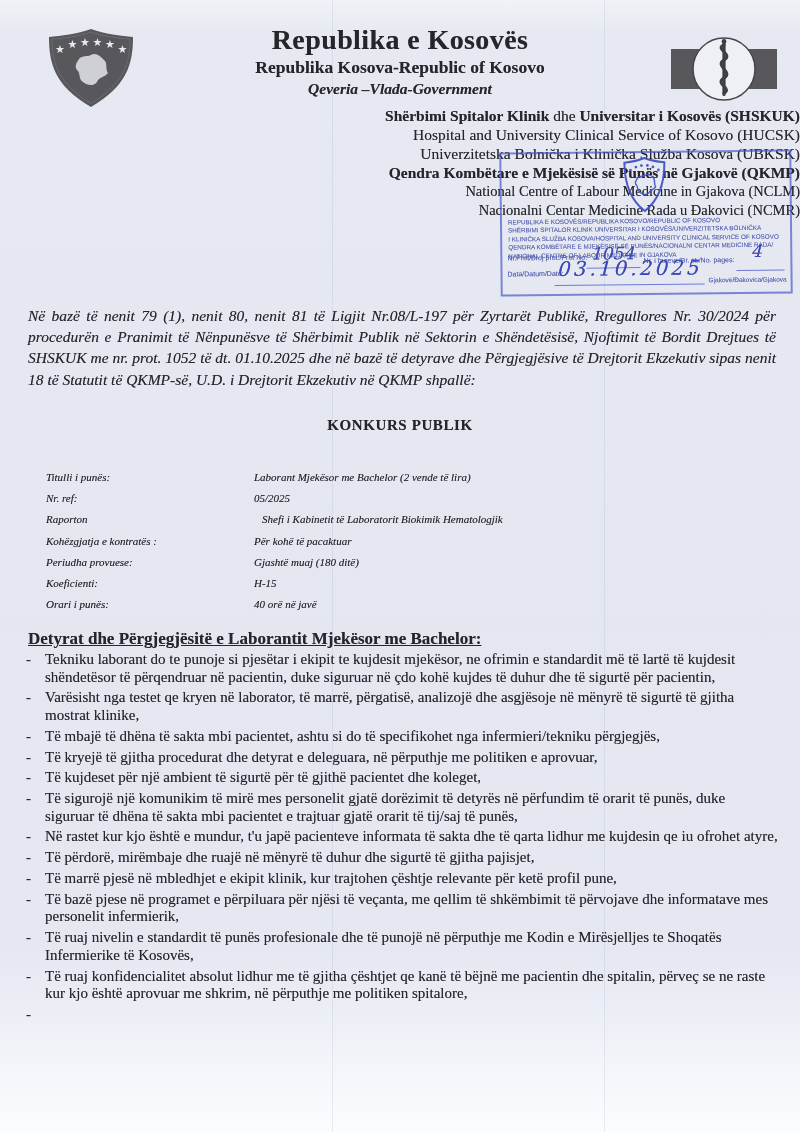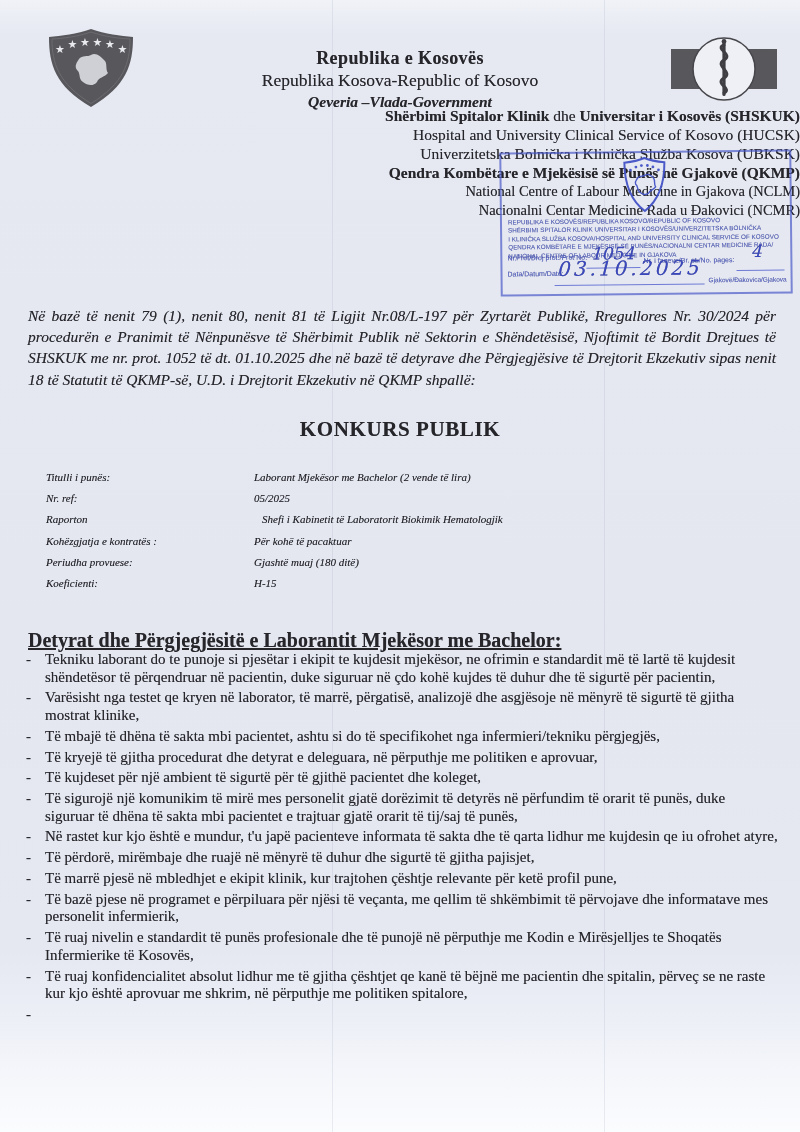--- a/index.html
+++ b/index.html
@@ -7,42 +7,42 @@
     position:relative;width:800px;height:1132px;overflow:hidden;
     background:linear-gradient(180deg,#f0f2f7 0%,#e6e9f2 3%,#e4e7f0 55%,#e5e8f1 84%,#ecEFf6 90%,#f3f5fa 94%,#fbfcfe 100%);
     font-family:"Liberation Serif","DejaVu Serif",serif;color:#26262a;
   }
   .scan-streak{position:absolute;top:0;bottom:0;width:1px;background:rgba(165,172,195,.22);}
   .soft{text-shadow:0 0 .35px rgba(40,40,55,.5);}
   
   .logo-left{position:absolute;left:45px;top:26px;}
   .logo-right{position:absolute;left:671px;top:35px;}
   .titleblock{position:absolute;top:24px;left:0;right:0;text-align:center;}
-  .t1{font-size:18px;font-weight:bold;letter-spacing:.4px;margin-top:24px;}
-  .t2{font-size:17.5px;font-weight:normal;margin-top:1px;}
+  .t1{font-size:28px;font-weight:bold;letter-spacing:.4px;}
+  .t2{font-size:17.5px;font-weight:bold;margin-top:1px;}
   .t3{font-size:15.5px;font-weight:bold;font-style:italic;margin-top:2px;}
   .orgblock{position:absolute;top:106px;left:0;right:0;text-align:right;line-height:19px;font-size:15.5px;}
   .orgblock .b{font-weight:bold;}
   .org-small{font-size:14.5px;}
   
   .stamp{position:absolute;left:500px;top:151px;width:288px;height:140px;
     border:2px solid rgba(67,83,198,.7);transform:rotate(-.6deg);color:#4d5cd0;opacity:.95;z-index:5;}
   .stamp-shield{position:absolute;left:120px;top:3px;}
   .stamp-lines{position:absolute;left:6px;top:64px;right:2px;font-family:"Liberation Sans",sans-serif;
     font-size:6.3px;line-height:8.4px;white-space:nowrap;overflow:hidden;color:rgba(72,88,205,.85);}
   .st-lbl{position:absolute;font-family:"Liberation Sans",sans-serif;font-size:7px;color:rgba(72,88,205,.9);white-space:nowrap;}
   .st-u{position:absolute;border-bottom:1px solid rgba(72,88,205,.8);height:1px;}
   .hand{position:absolute;font-family:"DejaVu Serif",serif;font-style:italic;color:#3240bb;white-space:nowrap;transform:skewX(-4deg);}
   
   .intro{position:absolute;left:28px;top:289px;width:748px;font-size:15.5px;line-height:21.4px;text-align:justify;font-style:italic;}
-  .konkurs{position:absolute;top:417px;left:0;right:0;text-align:center;font-weight:bold;font-size:21px;letter-spacing:.6px;}
+  .konkurs{position:absolute;top:417px;left:0;right:0;text-align:center;font-weight:bold;font-size:15px;letter-spacing:.6px;}
   .details{position:absolute;left:46px;top:467px;font-size:11px;line-height:21.2px;font-style:italic;}
   .drow{display:flex;}
   .dlabel{width:208px;flex:none;}
-  .duties-h{position:absolute;left:28px;top:629px;font-size:20px;font-weight:bold;text-decoration:underline;}
+  .duties-h{position:absolute;left:28px;top:629px;font-size:17px;font-weight:bold;text-decoration:underline;}
   .duties{position:absolute;left:26px;top:651px;width:752px;font-size:15px;line-height:17.6px;}
   .duty{display:flex;margin-bottom:3.2px;}
   .duty .dash{flex:none;width:19px;}
   .duty .txt{flex:1;}
 </style>
 </head>
 <body>
 
 <div class="page soft">
 
@@ -150,20 +150,24 @@
       <span class="dvalue">Për kohë të pacaktuar</span>
     </div>
     <div class="drow">
       <span class="dlabel">Periudha provuese:</span>
       <span class="dvalue">Gjashtë muaj (180 ditë)</span>
     </div>
     <div class="drow">
       <span class="dlabel">Koeficienti:</span>
       <span class="dvalue">H-15</span>
     </div>
+    <div class="drow">
+      <span class="dlabel">Orari i punës:</span>
+      <span class="dvalue">40 orë në javë</span>
+    </div>
   </div>
 
   <div class="duties-h">Detyrat dhe Përgjegjësitë e Laborantit Mjekësor me Bachelor:</div>
   <div class="duties">
     <div class="duty">
         <span class="dash">-</span>
         <span class="txt">Tekniku laborant do te punoje si pjesëtar i ekipit te kujdesit mjekësor, ne ofrimin e standardit më të lartë të kujdesit shëndetësor të përqendruar në pacientin, duke siguruar në çdo kohë kujdes të duhur dhe të sigurtë për pacientin,</span>
       </div>
     <div class="duty">
         <span class="dash">-</span>

